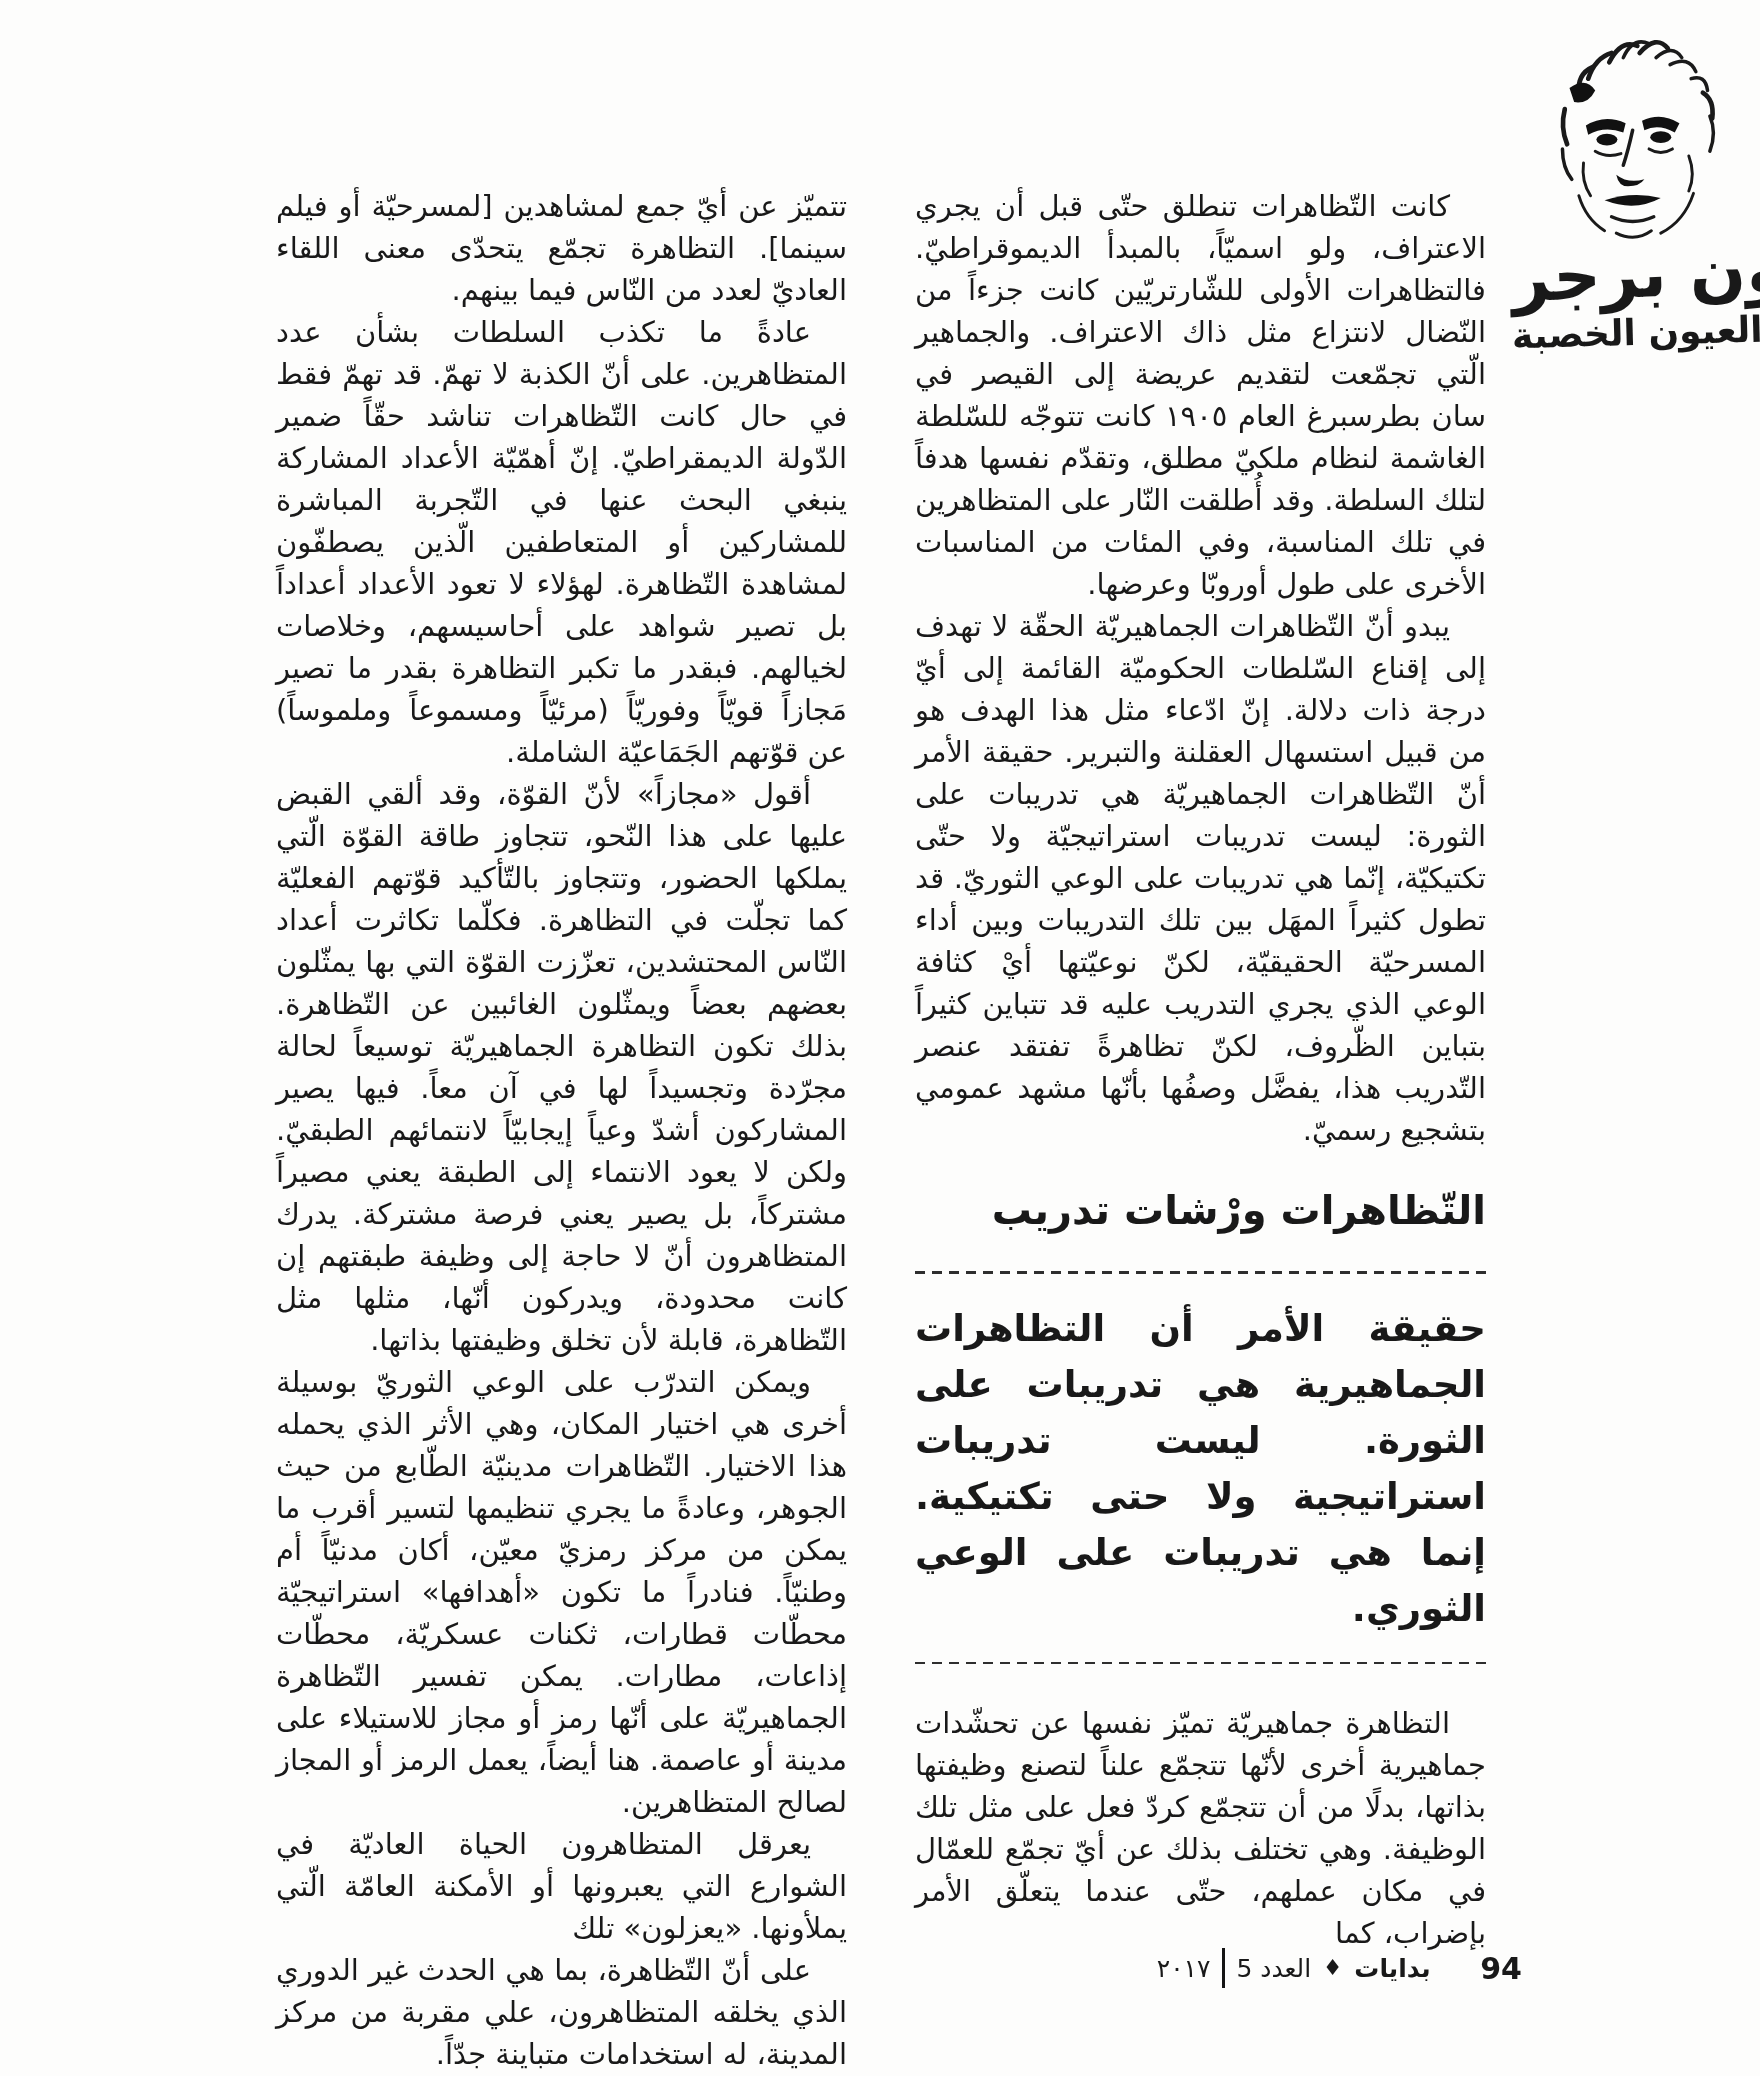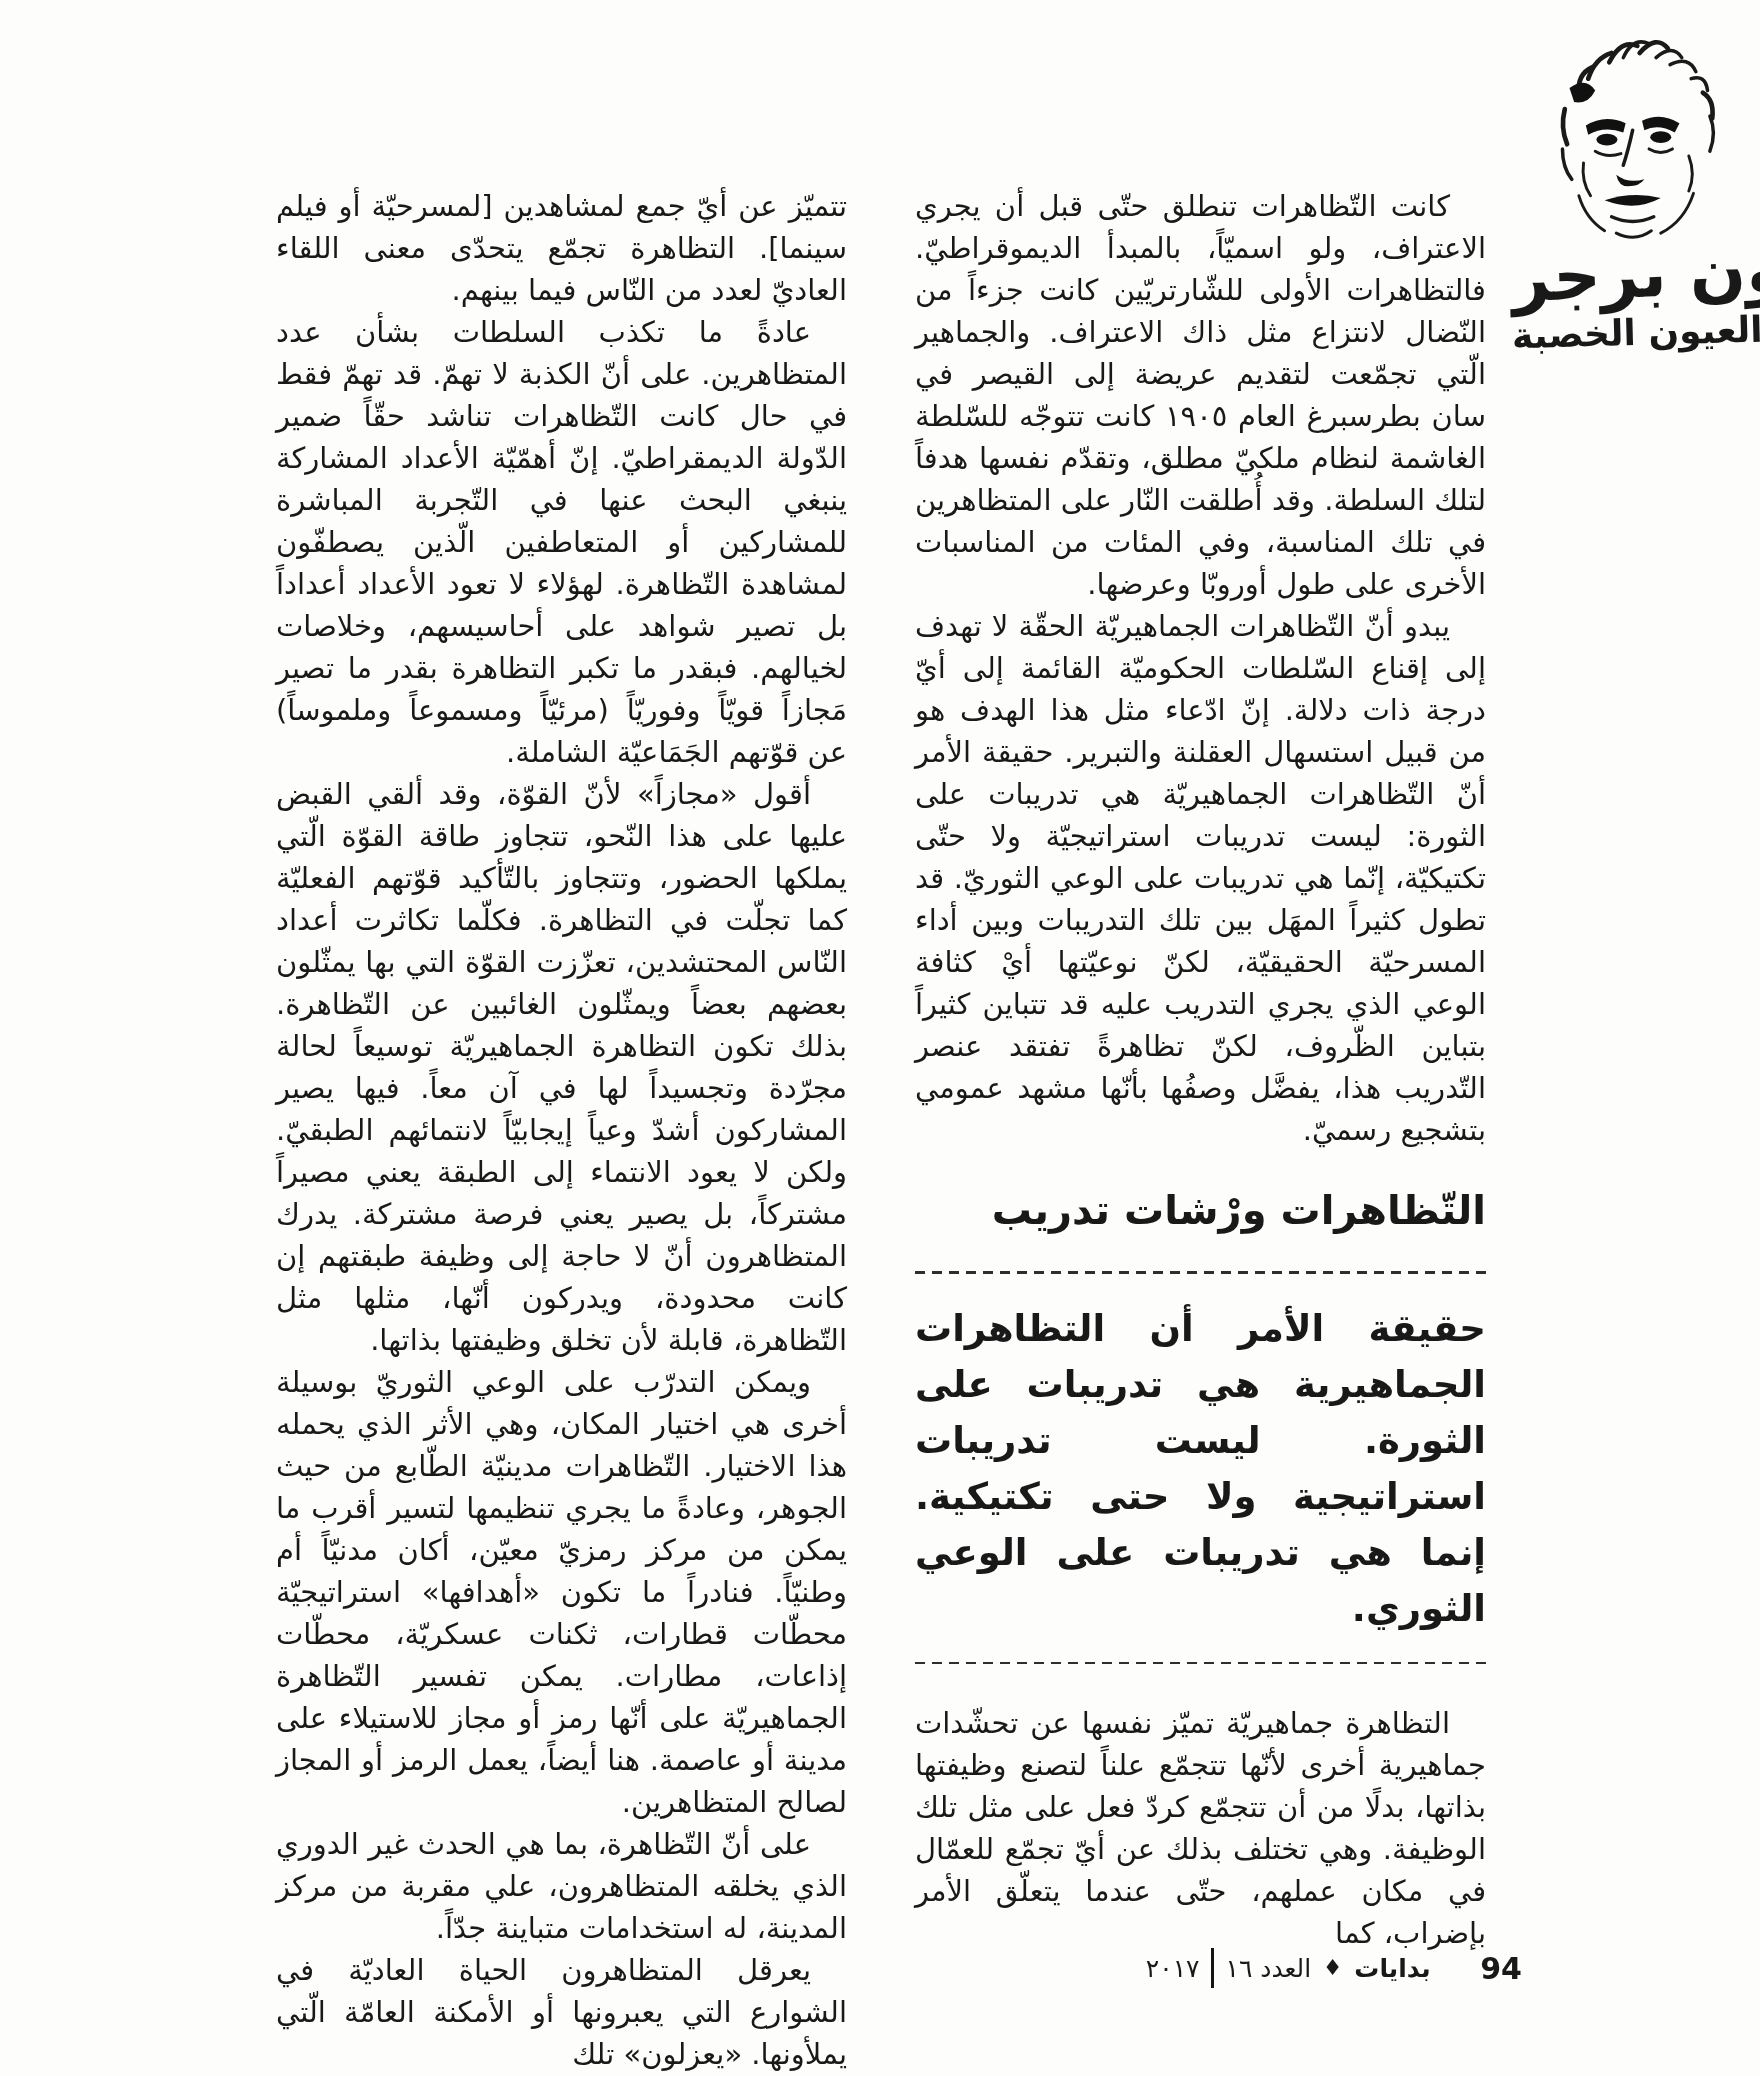--- a/index.html
+++ b/index.html
@@ -136,27 +136,27 @@
     </div>
 
     <p class="indent">التظاهرة جماهيريّة تميّز نفسها عن تحشّدات جماهيرية أخرى لأنّها تتجمّع علناً لتصنع وظيفتها بذاتها، بدلًا من أن تتجمّع كردّ فعل على مثل تلك الوظيفة. وهي تختلف بذلك عن أيّ تجمّع للعمّال في مكان عملهم، حتّى عندما يتعلّق الأمر بإضراب، كما</p>
   </div>
 
   <div class="col col-left">
     <p>تتميّز عن أيّ جمع لمشاهدين [لمسرحيّة أو فيلم سينما]. التظاهرة تجمّع يتحدّى معنى اللقاء العاديّ لعدد من النّاس فيما بينهم.</p>
     <p class="indent">عادةً ما تكذب السلطات بشأن عدد المتظاهرين. على أنّ الكذبة لا تهمّ. قد تهمّ فقط في حال كانت التّظاهرات تناشد حقّاً ضمير الدّولة الديمقراطيّ. إنّ أهمّيّة الأعداد المشاركة ينبغي البحث عنها في التّجربة المباشرة للمشاركين أو المتعاطفين الّذين يصطفّون لمشاهدة التّظاهرة. لهؤلاء لا تعود الأعداد أعداداً بل تصير شواهد على أحاسيسهم، وخلاصات لخيالهم. فبقدر ما تكبر التظاهرة بقدر ما تصير مَجازاً قويّاً وفوريّاً (مرئيّاً ومسموعاً وملموساً) عن قوّتهم الجَمَاعيّة الشاملة.</p>
     <p class="indent">أقول «مجازاً» لأنّ القوّة، وقد ألقي القبض عليها على هذا النّحو، تتجاوز طاقة القوّة الّتي يملكها الحضور، وتتجاوز بالتّأكيد قوّتهم الفعليّة كما تجلّت في التظاهرة. فكلّما تكاثرت أعداد النّاس المحتشدين، تعزّزت القوّة التي بها يمثّلون بعضهم بعضاً ويمثّلون الغائبين عن التّظاهرة. بذلك تكون التظاهرة الجماهيريّة توسيعاً لحالة مجرّدة وتجسيداً لها في آن معاً. فيها يصير المشاركون أشدّ وعياً إيجابيّاً لانتمائهم الطبقيّ. ولكن لا يعود الانتماء إلى الطبقة يعني مصيراً مشتركاً، بل يصير يعني فرصة مشتركة. يدرك المتظاهرون أنّ لا حاجة إلى وظيفة طبقتهم إن كانت محدودة، ويدركون أنّها، مثلها مثل التّظاهرة، قابلة لأن تخلق وظيفتها بذاتها.</p>
     <p class="indent">ويمكن التدرّب على الوعي الثوريّ بوسيلة أخرى هي اختيار المكان، وهي الأثر الذي يحمله هذا الاختيار. التّظاهرات مدينيّة الطّابع من حيث الجوهر، وعادةً ما يجري تنظيمها لتسير أقرب ما يمكن من مركز رمزيّ معيّن، أكان مدنيّاً أم وطنيّاً. فنادراً ما تكون «أهدافها» استراتيجيّة محطّات قطارات، ثكنات عسكريّة، محطّات إذاعات، مطارات. يمكن تفسير التّظاهرة الجماهيريّة على أنّها رمز أو مجاز للاستيلاء على مدينة أو عاصمة. هنا أيضاً، يعمل الرمز أو المجاز لصالح المتظاهرين.</p>
+    <p class="indent">يعرقل المتظاهرون الحياة العاديّة في الشوارع التي يعبرونها أو الأمكنة العامّة الّتي يملأونها. «يعزلون» تلك</p>
     <p class="indent">على أنّ التّظاهرة، بما هي الحدث غير الدوري الذي يخلقه المتظاهرون، علي مقربة من مركز المدينة، له استخدامات متباينة جدّاً.</p>
-    <p class="indent">يعرقل المتظاهرون الحياة العاديّة في الشوارع التي يعبرونها أو الأمكنة العامّة الّتي يملأونها. «يعزلون» تلك</p>
   </div>
 
   <div class="footer">
     <span class="pagenum">94</span>
     <span class="mag">بدايات</span>
     <span class="diamond-icon">♦</span>
-    <span>العدد ١٦</span>
+    <span>العدد 5</span>
     <span class="vbar"></span>
     <span>٢٠١٧</span>
   </div>
 
 </div>
 
 
 </body></html>

